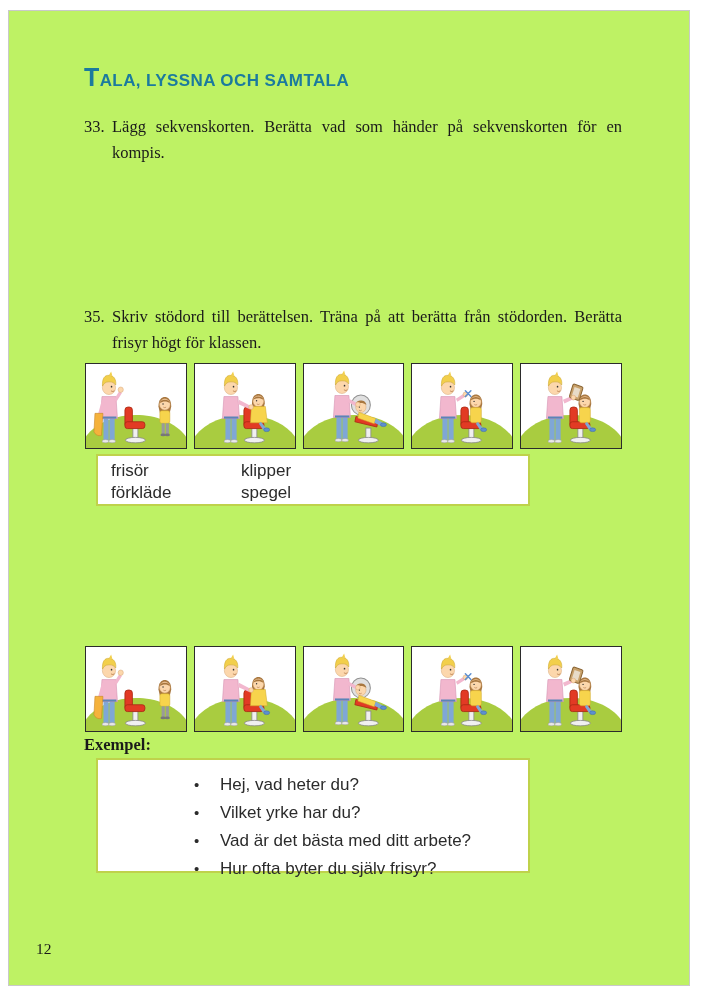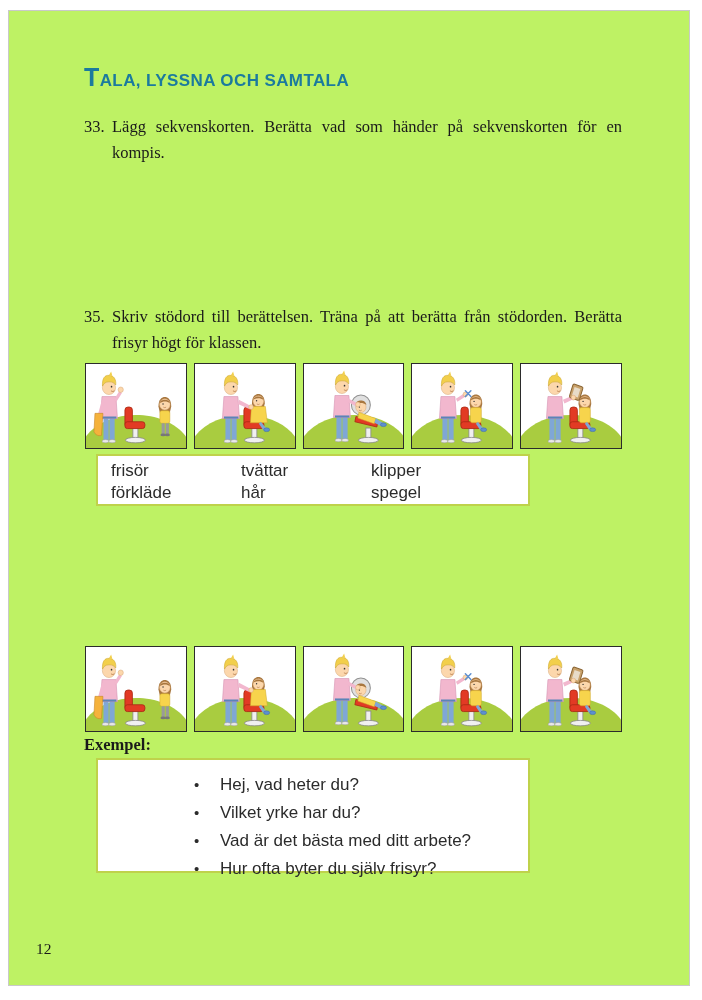--- a/index.html
+++ b/index.html
@@ -204,24 +204,20 @@
         </svg>
     </div>
   </div>
 
   <div class="greenbox word-box">
     <div>
       <div>frisör</div>
       <div>förkläde</div>
     </div>
     <div>
-      <div>tvättar</div>
-      <div>hår</div>
-    </div>
-    <div>
       <div>klipper</div>
       <div>spegel</div>
     </div>
   </div>
 
 
   <div class="card-strip" style="top:635px">
     <div class="card">
       <svg viewBox="0 0 100 80" preserveAspectRatio="none">
           <use href="#scene-greet"></use>

